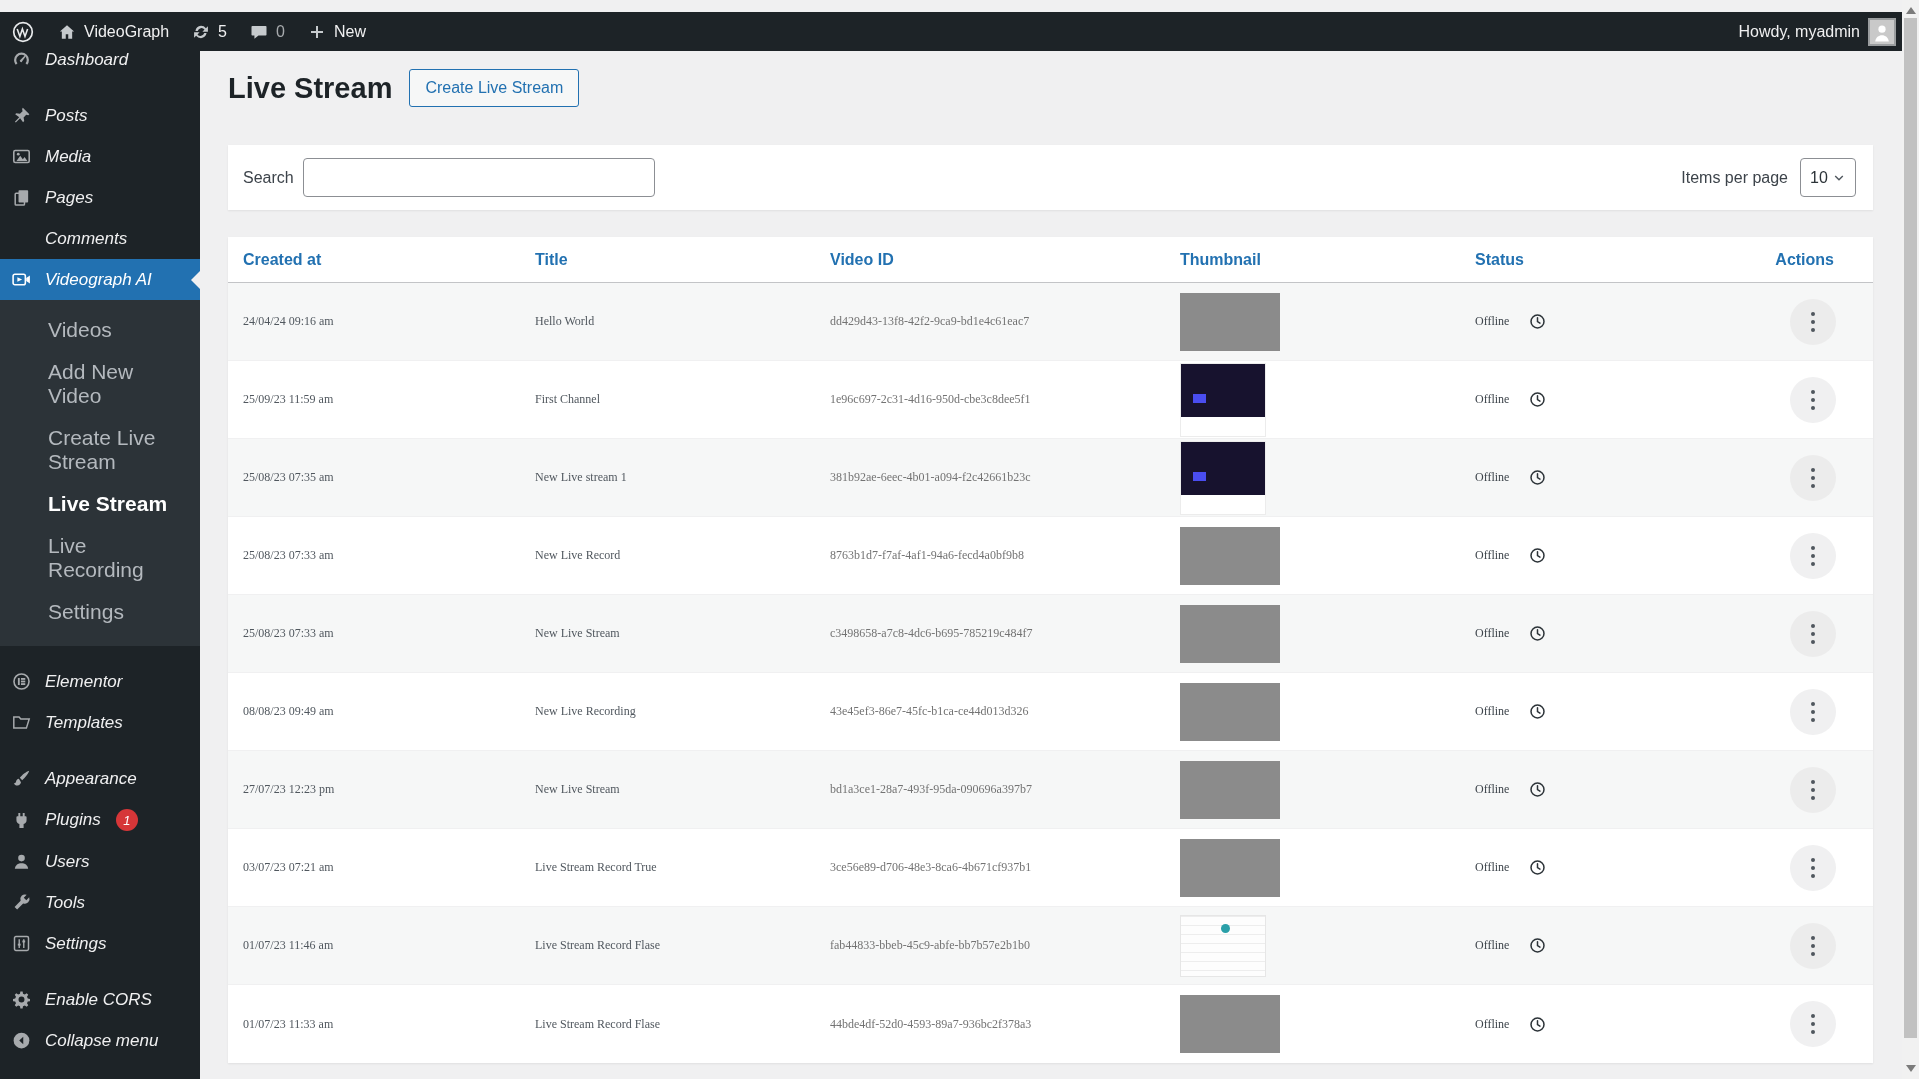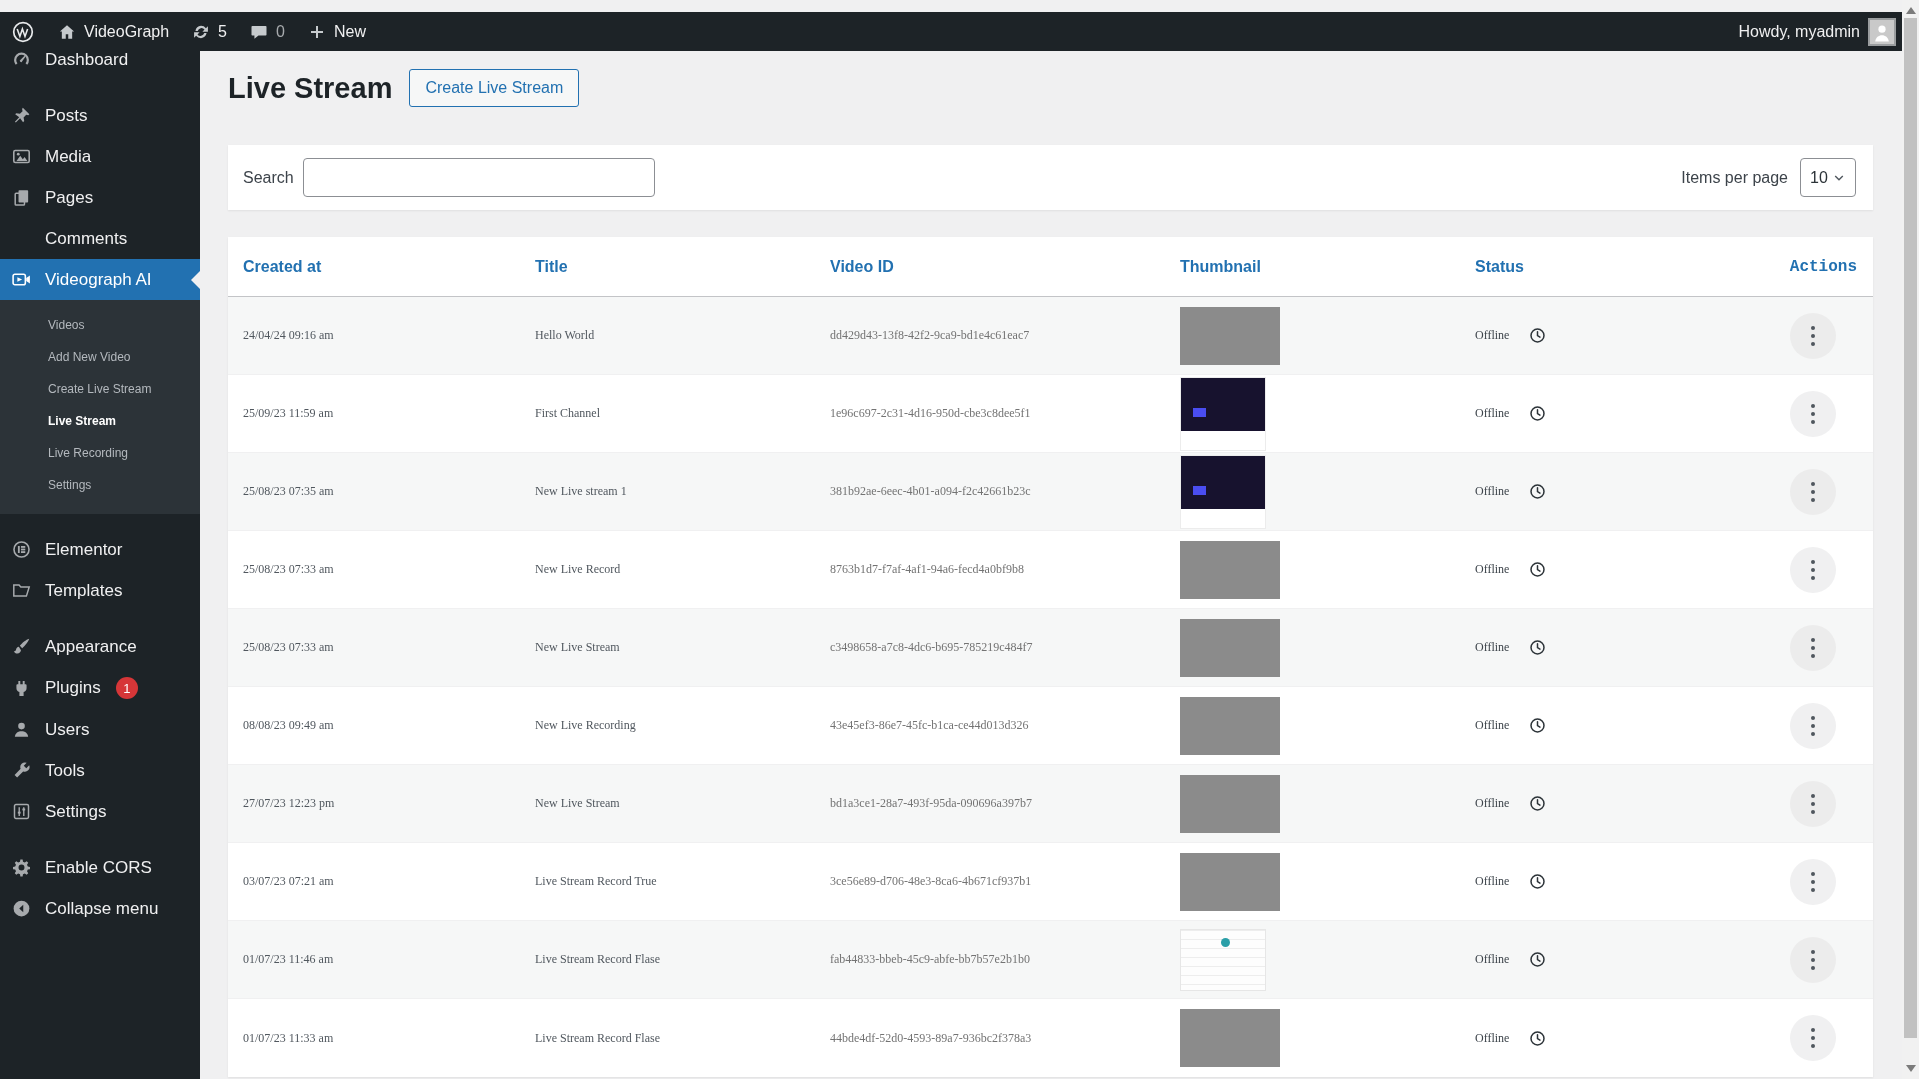--- a/index.html
+++ b/index.html
@@ -14,31 +14,31 @@
   .ab-logo svg { width:24px; height:24px; color:#e8eaec; }
   .ab-count-muted { color:#a7aaad; }
   .ab-right { margin-left:auto; display:flex; align-items:center; gap:8px; padding-right:6px; height:100%; }
   .avatar { width:28px; height:28px; background:#cfcfcf; border:2px solid #9a9d9f; display:block; }
   .avatar svg { width:100%; height:100%; display:block; }
 
   
   .sidebar { position:absolute; top:39px; left:0; width:200px; height:1040px;
     background:#1d2327; color:#f0f0f1; font-size:17px; }
   .menu-item { position:relative; display:flex; align-items:center; gap:13px;
-    padding:10px 12px 10px 11px; cursor:pointer; color:#f0f0f1; }
+    padding:10px 12px 10px 11px; cursor:pointer; color:#f0f0f1;font-style:italic; }
   .menu-item.gap { margin-top:15px; }
   .menu-item .mi-icon { width:21px; height:21px; flex:0 0 21px; color:#a7aaad; }
   .menu-item.active { background:#2271b1; color:#fff; }
   .menu-item.active .mi-icon { color:#fff; }
   .menu-item.active::after { content:""; position:absolute; right:0; top:50%;
     transform:translateY(-50%); border:9px solid transparent; border-right-color:#f0f0f1; }
   .badge { margin-left:2px; min-width:22px; height:22px; border-radius:11px; background:#d63638;
     color:#fff; font-size:13px; display:inline-flex; align-items:center; justify-content:center; padding:0 6px; }
   .submenu { background:#2c3338; padding:9px 0 13px; }
-  .submenu-item { padding:9px 12px 9px 48px; font-size:12px; color:#b4b9be; cursor:pointer; }
+  .submenu-item { padding:9px 12px 9px 48px; font-size:21px; color:#b4b9be; cursor:pointer; }
   .submenu-item.active { color:#fff; font-weight:700; }
 
   
   .content { position:absolute; left:200px; top:39px; width:1702px; height:1040px; background:#f0f0f1; }
   .page-head { display:flex; align-items:center; gap:17px; margin:30px 0 0 28px; }
   .page-title { font-size:29px; font-weight:600; color:#1d2327; }
   .create-btn { font-family:inherit; font-size:16px; color:#2271b1; background:#f6f7f7;
     border:1px solid #2271b1; border-radius:3px; padding:9px 15px; cursor:pointer; }
 
   .card { background:#fff; margin:0 29px 0 28px; box-shadow:0 1px 2px rgba(0,0,0,.07); }
@@ -48,23 +48,23 @@
     font-family:inherit; font-size:16px; padding:0 10px; background:#fff; outline:none; }
   .ipp { margin-left:auto; display:flex; align-items:center; gap:12px; }
   .ipp-label { font-size:16px; color:#3c434a; }
   .ipp-select { width:56px; height:39px; border:1px solid #8c8f94; border-radius:4px; background:#fff;
     display:flex; align-items:center; justify-content:center; gap:4px; font-size:16px; color:#2c3338; cursor:pointer; }
   .ipp-select svg { width:14px; height:14px; color:#50575e; }
 
   .table-card { margin-top:27px; }
   .grid { display:grid; grid-template-columns:292px 295px 350px 295px 300px 1fr;
     align-items:center; padding-left:15px; }
-  .thead { height:60px; border-bottom:1px solid #c3c4c7; }
+  .thead { height:46px; border-bottom:1px solid #c3c4c7; }
   .th { font-size:16px; font-weight:700; color:#2271b1; }
-  .th.c-actions-h { justify-self:end; padding-right:16px;font-family:Liberation Mono, monospace; }
+  .th.c-actions-h { justify-self:end; padding-right:39px; }
   .trow { height:78px; border-bottom:1px solid #f0f0f1; }
   .trow.odd { background:#f6f7f7; }
   .trow:last-child { border-bottom:none; }
   .cell { font-size:12px; color:#50575e;font-family:Liberation Serif, serif; }
   .vid-link { color:#737373; text-decoration:none; cursor:pointer; }
   .thumb { background:#8b8b8b; }
   .thumb--gray { width:100px; height:58px; }
   .thumb--dark { width:86px; height:74px;
     background:linear-gradient(to bottom,#17122e 0%,#17122e 74%,#ffffff 74%,#ffffff 100%);
     border:1px solid #ececec; }

